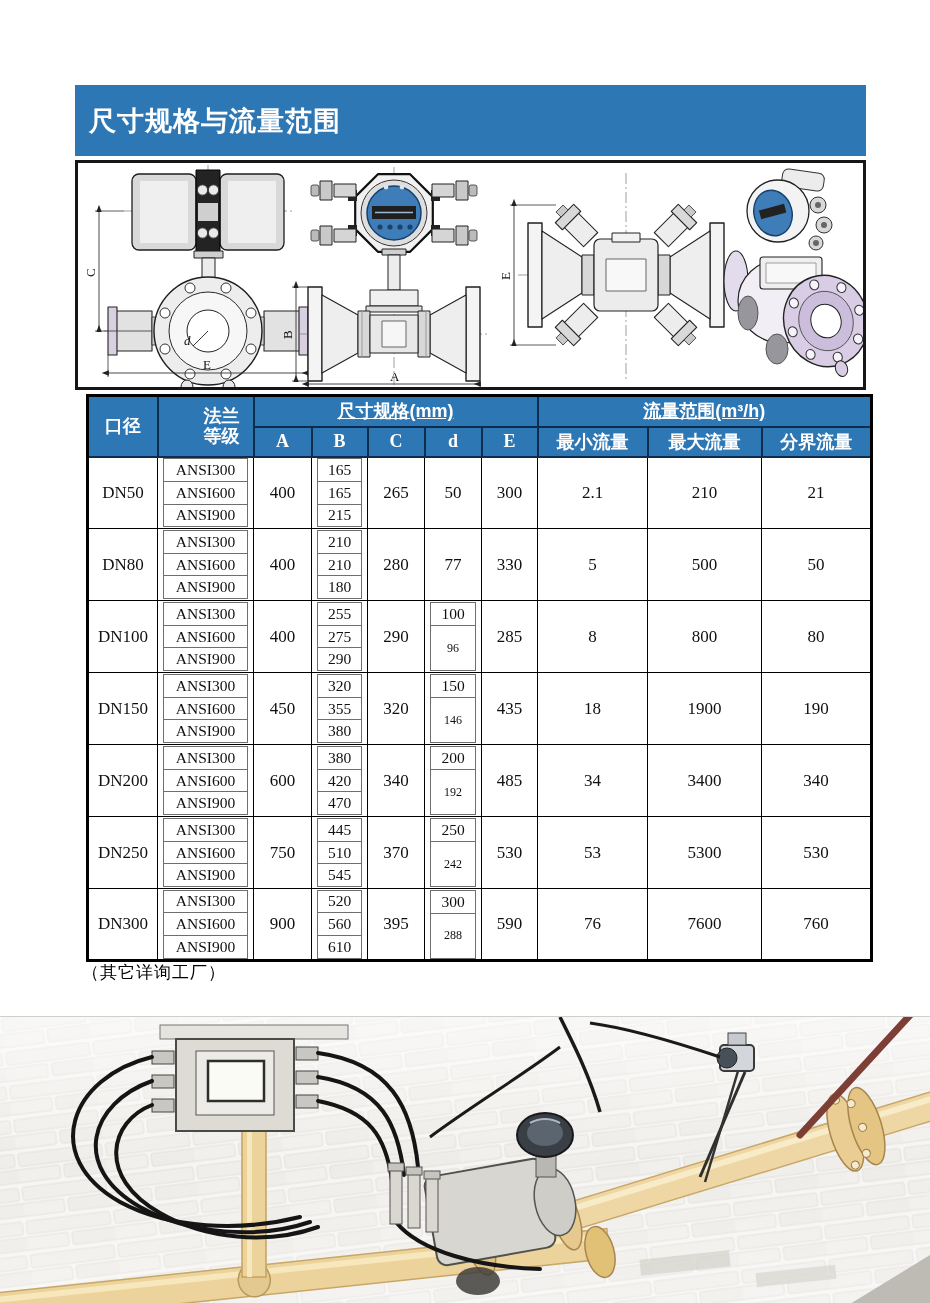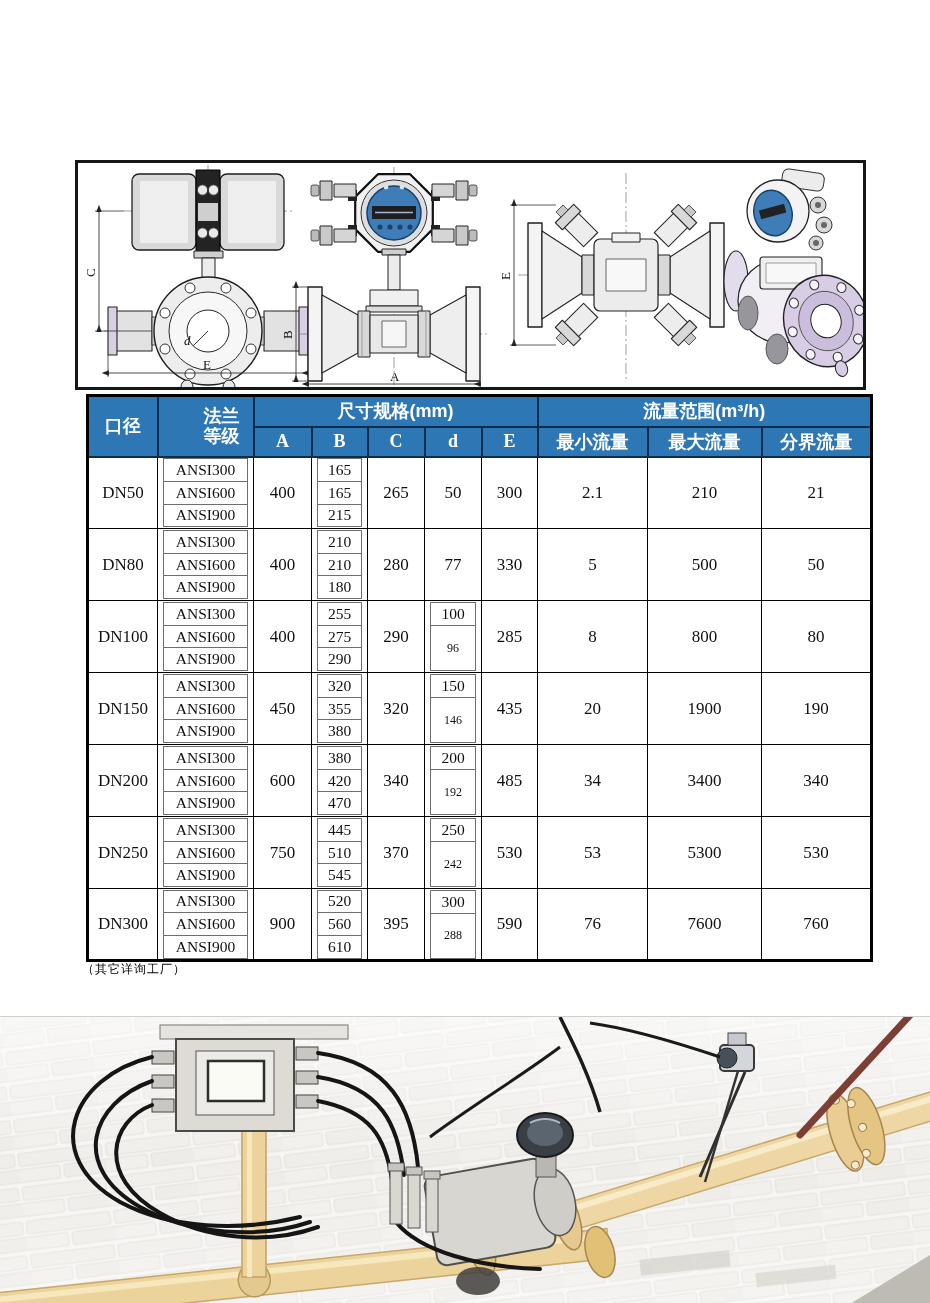--- a/index.html
+++ b/index.html
@@ -18,50 +18,53 @@
   .drawing-box svg{display:block;}
 
   
   table.spec{position:absolute;left:78px;top:394px;width:786px;border-collapse:collapse;
              table-layout:fixed;}
   table.spec{border:3px solid #000;margin-left:8px;}
   table.spec th,table.spec td{padding:0;margin:0;text-align:center;vertical-align:middle;
              box-sizing:border-box;overflow:hidden;}
   table.spec thead th{background:#2e77b5;color:#fff;border:2px solid #0d2c4e;}
   th.h-cn{font-size:18px;font-weight:bold;font-family:"Liberation Sans",sans-serif;}
-  th.h-top{height:31px;}
+  th.h-top{height:31px;text-decoration:underline;}
   th.h-sub{height:30px;}
   th.h-letter{font-family:"Liberation Serif",serif;font-weight:bold;font-size:18px;}
   .two-line span{display:block;line-height:1.12;padding-left:32px;}
 
   table.spec tbody td{border:1.5px solid #000;font-family:"Liberation Serif",serif;
                       font-size:17px;color:#101010;background:#fff;}
   tr.group{height:72px;}
   tr.group td{border-top:3px solid #000;}
   td.stack-cell .stack{display:flex;flex-direction:column;height:69px;}
   .sbox{flex:1 1 0;margin:0 5px;border:1px solid #6e6e6e;display:flex;align-items:center;
         justify-content:center;font-size:15.5px;background:#fff;}
   .sbox + .sbox{margin-top:-1px;}
   .sbox.tall{flex:2 1 0;font-size:12px;}
   .dn-cell{font-size:16px;}
   .num-cell{font-size:17px;}
 
   
-  .note{position:absolute;left:82px;top:961px;font-size:12px;color:#000;
+  .note{position:absolute;left:82px;top:961px;font-size:17px;color:#000;
         font-family:"Liberation Sans",sans-serif;letter-spacing:1px;}
 
   
   .photo{position:absolute;left:0;top:1016px;width:930px;height:287px;border-top:1px solid #cfcfcb;}
   .photo svg{display:block;}
 </style>
 </head>
 <body>
 
 <div class="page">
 
+  <div class="title-bar">
+    <span class="t">尺寸规格与流量范围</span>
+  </div>
 
   <div class="drawing-box">
     <svg width="785" height="224" viewBox="0 0 785 224">
       <defs>
         <marker id="arr" markerWidth="9" markerHeight="8" refX="7.5" refY="4" orient="auto">
           <path d="M0.5,4 L8.5,1 L8.5,7 Z" fill="#222"></path>
         </marker>
       </defs>
 
       <g transform="translate(12,-4)" stroke-linejoin="round">
@@ -392,21 +395,21 @@
             </div>
           </td>
           <td class="num-cell">320</td>
           <td class="stack-cell">
             <div class="stack">
               <div class="sbox">150</div>
               <div class="sbox tall">146</div>
             </div>
           </td>
           <td class="num-cell">435</td>
-          <td class="num-cell">20</td>
+          <td class="num-cell">18</td>
           <td class="num-cell">1900</td>
           <td class="num-cell">190</td>
         </tr>
         <tr class="group">
           <td class="dn-cell">DN200</td>
           <td class="stack-cell">
             <div class="stack">
               <div class="sbox">ANSI300</div>
               <div class="sbox">ANSI600</div>
               <div class="sbox">ANSI900</div>

